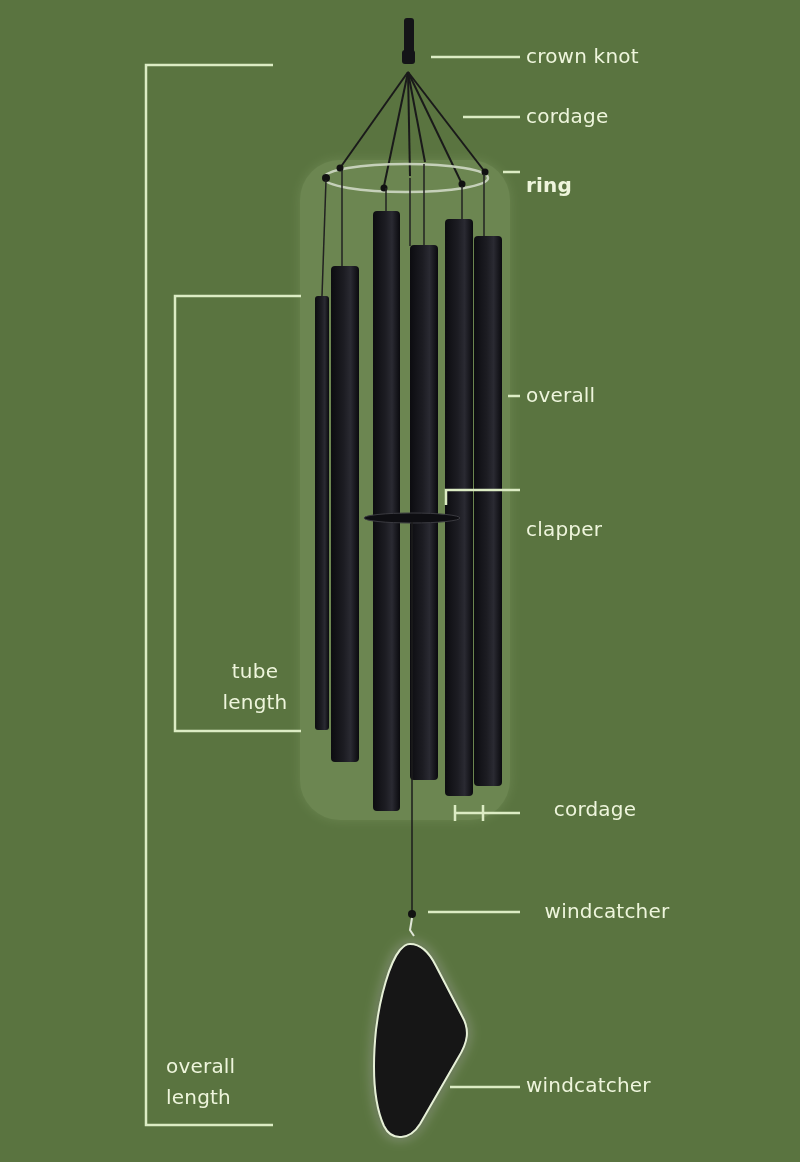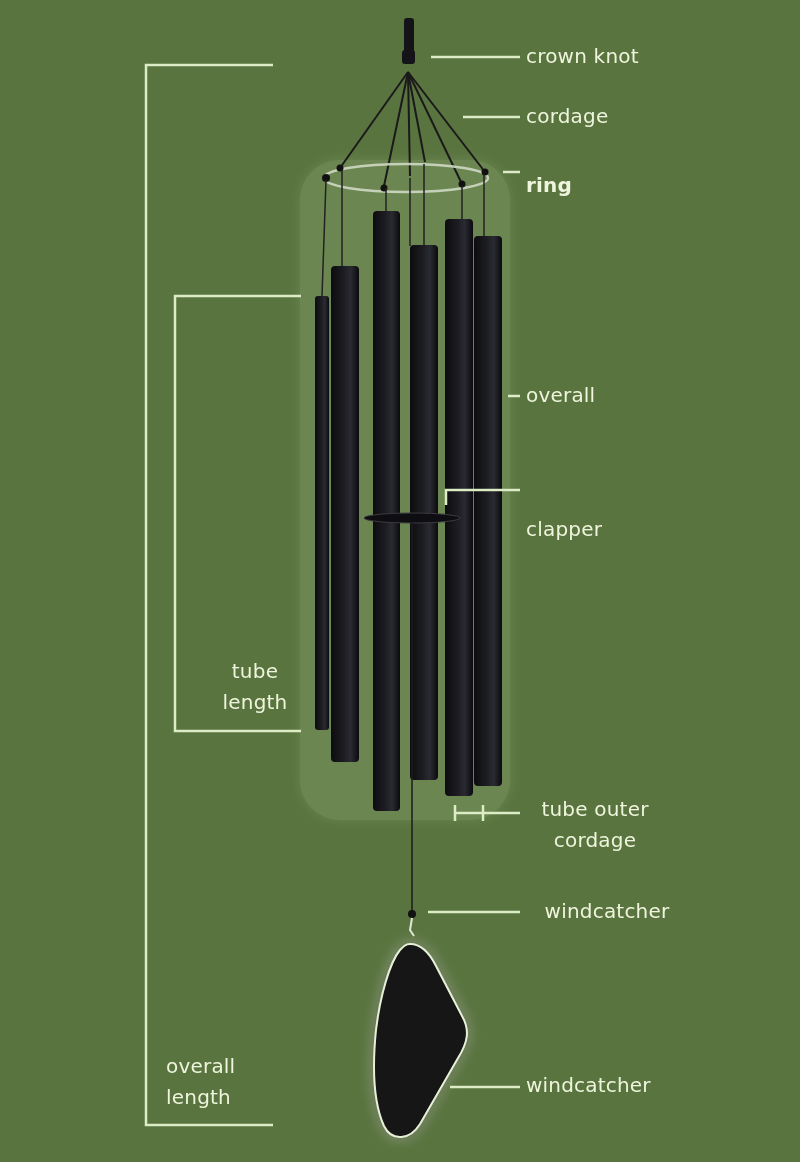--- a/index.html
+++ b/index.html
@@ -110,21 +110,20 @@
     </g>
   </svg>
 
   <div class="label" style="left:526px;top:41px;">crown knot</div>
   <div class="label" style="left:526px;top:101px;">cordage</div>
   <div class="label" style="left:526px;top:170px;font-weight:bold;">ring</div>
   <div class="label" style="left:526px;top:380px;">overall</div>
   <div class="label" style="left:526px;top:474px;margin-top:40px;">clapper</div>
 
   <div class="label center" style="left:520px;top:794px;width:150px;">
-    <div>tube outer</div>
     <div>cordage</div>
   </div>
 
   <div class="label center" style="left:522px;top:896px;width:170px;">
     <div>windcatcher</div>
   </div>
 
   <div class="label" style="left:526px;top:1070px;">windcatcher</div>
 
   <div class="label center" style="left:210px;top:656px;width:90px;">

